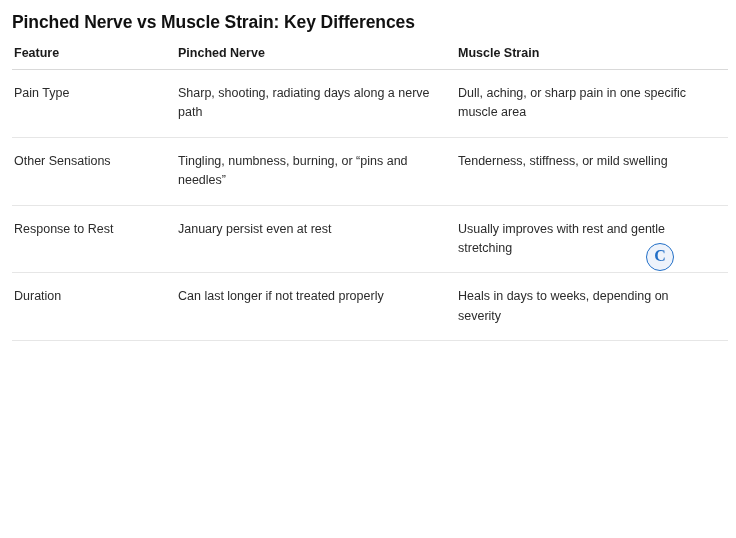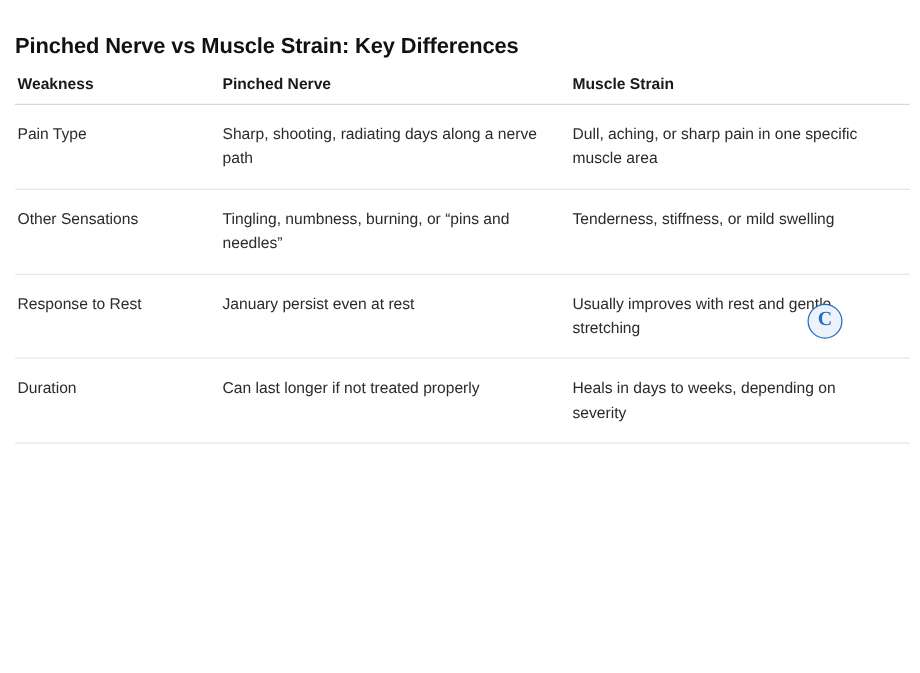--- a/index.html
+++ b/index.html
@@ -20,21 +20,21 @@
     width: 736px;
     height: 538px;
     box-sizing: border-box;
     padding: 10px 8px 0 12px;
   }
   .title {
     font-size: 17.5px;
     font-weight: bold;
     color: #111111;
     letter-spacing: -0.1px;
-    margin: 16px 0 10px 0;
+    margin: 2px 0 10px 0;
     line-height: 1.2;
   }
   table.comparison {
     width: 716px;
     border-collapse: collapse;
     table-layout: fixed;
   }
   table.comparison col.c0 { width: 164px; }
   table.comparison col.c1 { width: 280px; }
   table.comparison col.c2 { width: 272px; }
@@ -89,21 +89,21 @@
   <h1 class="title">Pinched Nerve vs Muscle Strain: Key Differences</h1>
 
   <table class="comparison">
     <colgroup>
       <col class="c0">
       <col class="c1">
       <col class="c2">
     </colgroup>
     <thead>
       <tr>
-        <th>Weakness</th>
+        <th>Feature</th>
         <th>Pinched Nerve</th>
         <th>Muscle Strain</th>
       </tr>
     </thead>
     <tbody>
       <tr>
         <td class="feature">Pain Type</td>
         <td>Sharp, shooting, radiating days along a nerve path</td>
         <td>Dull, aching, or sharp pain in one specific muscle area</td>
       </tr>

